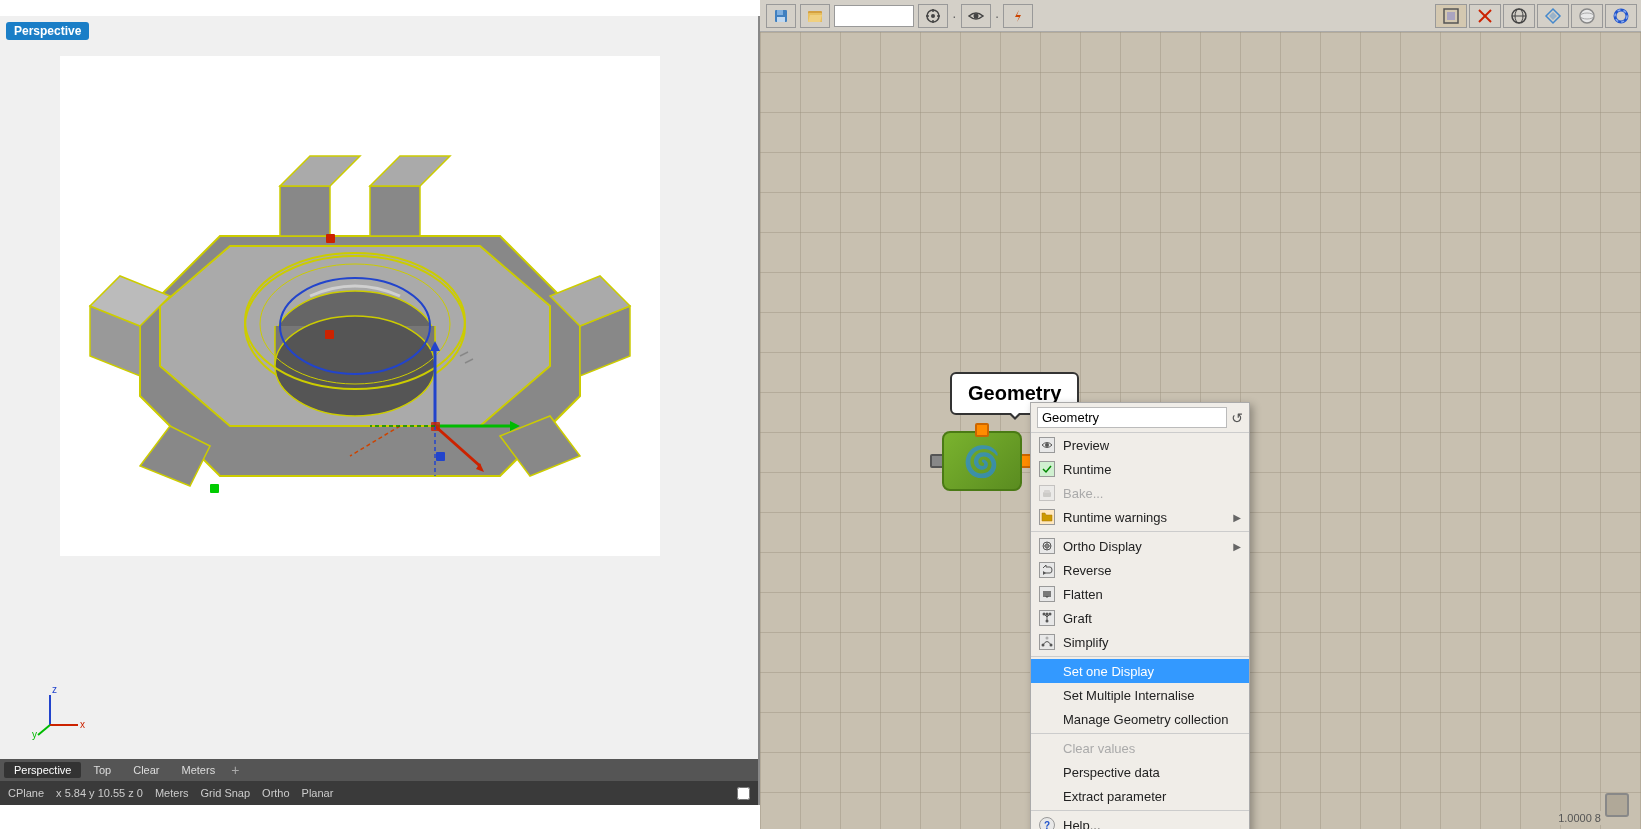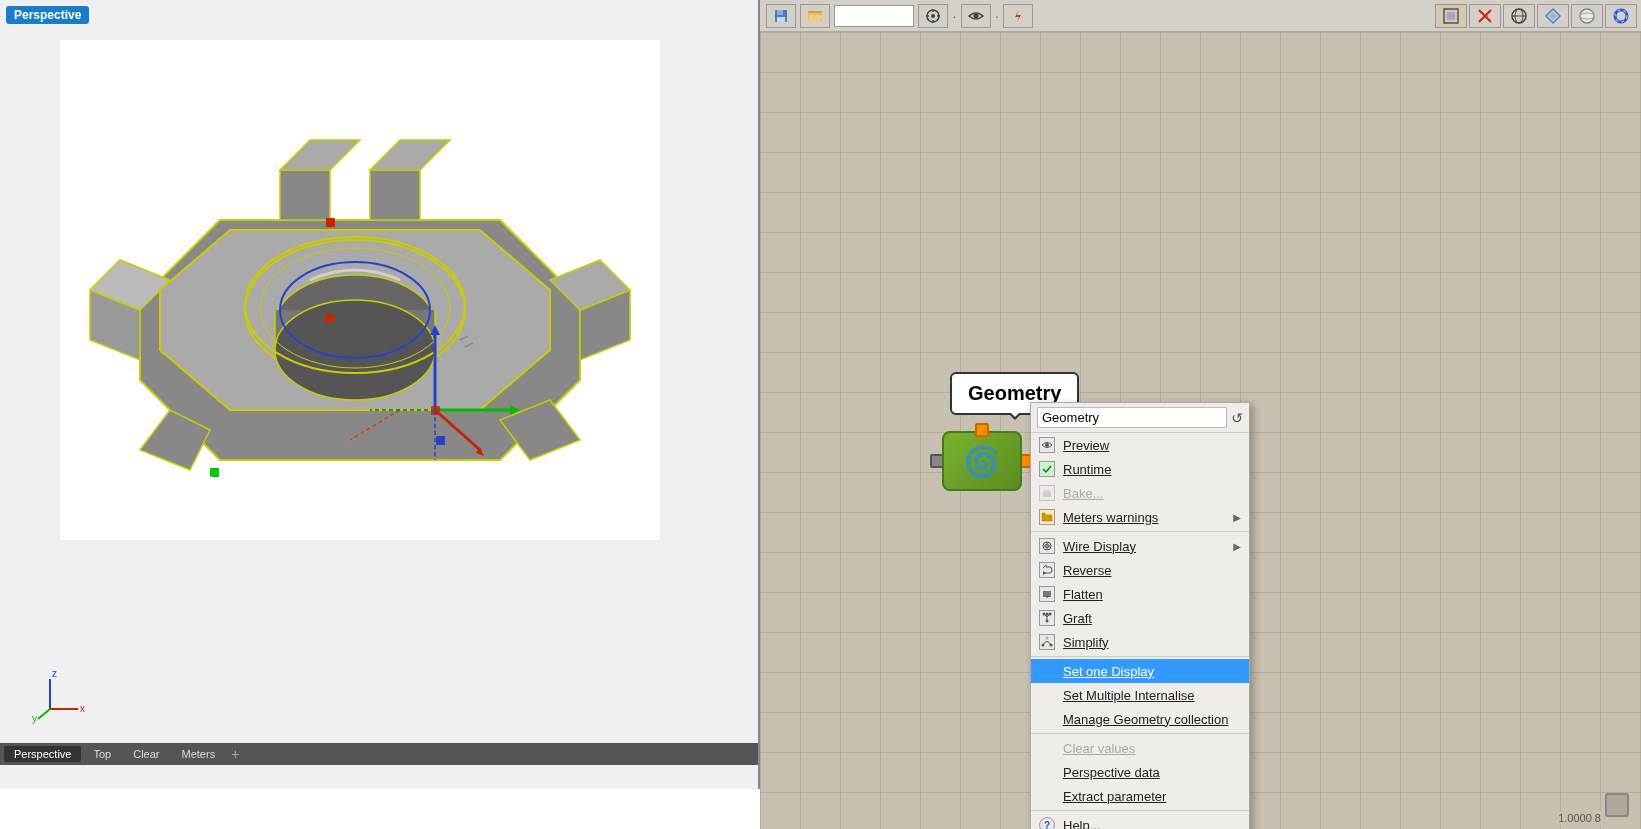--- a/index.html
+++ b/index.html
@@ -13,20 +13,21 @@
     }
 
     
     #viewport {
       width: 760px;
       height: 789px;
       background: #f0f0f0;
       position: relative;
       border-right: 2px solid #888;
       overflow: hidden;
+      margin-top: 16px;
     }
 
     #viewport-label {
       position: absolute;
       top: 6px;
       left: 6px;
       background: #1a7ec7;
       color: white;
       padding: 2px 8px;
       font-size: 12px;
@@ -243,21 +244,20 @@
       height: 16px;
       display: flex;
       align-items: center;
       justify-content: center;
       font-size: 12px;
       flex-shrink: 0;
     }
 
     .menu-item .item-label {
       flex: 1;
-      text-decoration: underline;
     }
 
     .menu-item .submenu-arrow {
       font-size: 10px;
       color: #666;
     }
 
     .menu-separator {
       height: 1px;
       background: #ccc;
@@ -465,20 +465,31 @@
     </div>
 
     <div id="viewport-tabs">
       <div class="vp-tab active">Perspective</div>
       <div class="vp-tab">Top</div>
       <div class="vp-tab">Clear</div>
       <div class="vp-tab">Meters</div>
       <div class="vp-tab-add">+</div>
     </div>
 
+    <div id="viewport-status">
+      <span>CPlane</span>
+      <span>x 5.84  y 10.55  z 0</span>
+      <span>Meters</span>
+      <span>Grid Snap</span>
+      <span>Ortho</span>
+      <span>Planar</span>
+      <span style="margin-left:auto; display:flex; align-items:center; gap:6px;">
+        <input type="checkbox" style="margin: 0px;">
+      </span>
+    </div>
   </div>
 
   <div id="gh-canvas">
 
     <div id="gh-toolbar">
 
       <div class="tb-btn">
         <svg width="16" height="16" viewBox="0 0 16 16">
           <rect x="2" y="2" width="12" height="12" fill="#4080c0" rx="1"></rect>
           <rect x="4" y="2" width="6" height="5" fill="#80b0e0"></rect>
@@ -624,36 +635,36 @@
           </div>
           <span class="item-label">Bake...</span>
         </div>
 
         <div class="menu-item">
           <div class="item-icon icon-box icon-folder">
             <svg width="12" height="12" viewBox="0 0 12 12">
               <path d="M1,4 L1,10 L11,10 L11,4 L5,4 L4,2 L1,2 Z" fill="#cc9900" stroke="#aa7700" stroke-width="0.5"></path>
             </svg>
           </div>
-          <span class="item-label">Meters warnings</span>
+          <span class="item-label">Runtime warnings</span>
           <span class="submenu-arrow">▶</span>
         </div>
 
         <div class="menu-separator"></div>
 
         <div class="menu-item">
           <div class="item-icon icon-box" style="background:#e8e8e8;">
             <svg width="12" height="12" viewBox="0 0 12 12">
               <circle cx="6" cy="6" r="4" fill="none" stroke="#555" stroke-width="1"></circle>
               <circle cx="6" cy="6" r="2" fill="none" stroke="#555" stroke-width="1"></circle>
               <line x1="6" y1="2" x2="6" y2="10" stroke="#555" stroke-width="0.8"></line>
               <line x1="2" y1="6" x2="10" y2="6" stroke="#555" stroke-width="0.8"></line>
             </svg>
           </div>
-          <span class="item-label">Wire Display</span>
+          <span class="item-label">Ortho Display</span>
           <span class="submenu-arrow">▶</span>
         </div>
 
         <div class="menu-item">
           <div class="item-icon icon-box" style="background:#e8e8e8;">
             <svg width="12" height="12" viewBox="0 0 12 12">
               <path d="M2,4 L5,1 L5,3 L9,3 Q11,3 11,6 Q11,9 9,9 L3,9" fill="none" stroke="#555" stroke-width="1"></path>
               <polygon points="2,7 2,11 5,9" fill="#555"></polygon>
             </svg>
           </div>

